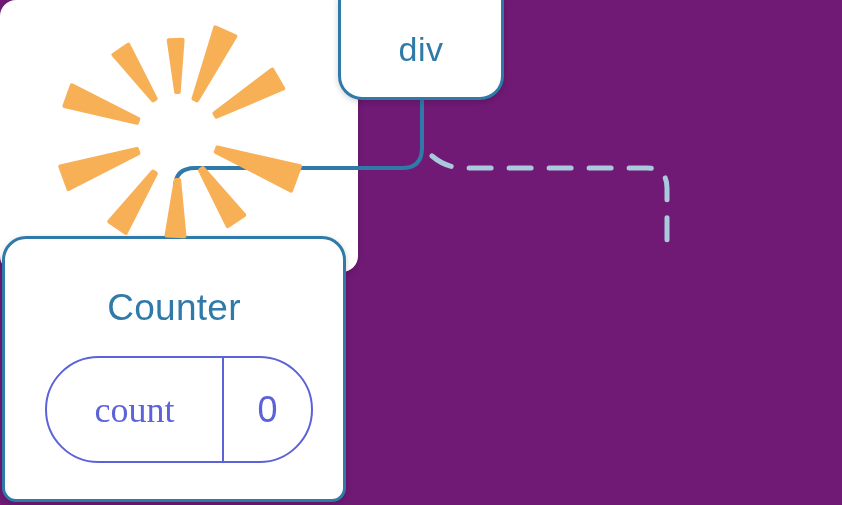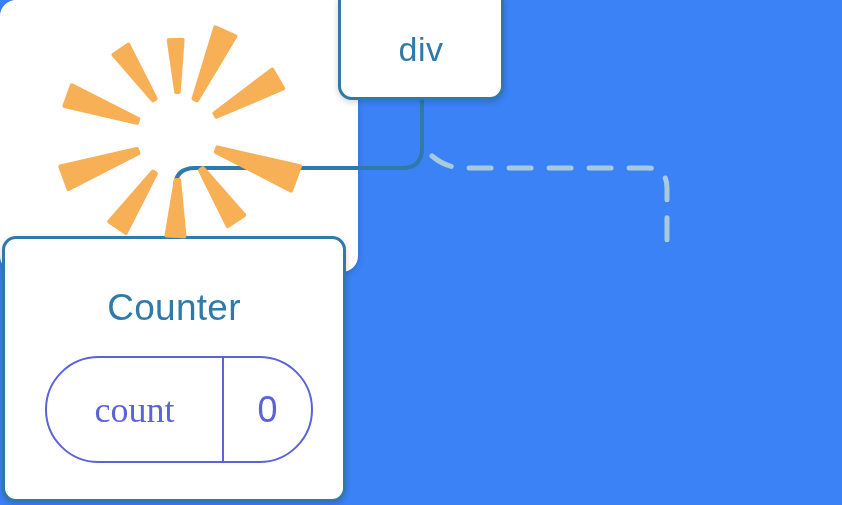--- a/index.html
+++ b/index.html
@@ -4,40 +4,40 @@
 <style>
   html, body {
     margin: 0;
     padding: 0;
     background: #4d6873;
   }
   #stage {
     position: relative;
     width: 842px;
     height: 505px;
-    background: #3b82f6;
+    background: #701a75;
     overflow: hidden;
     font-family: "Liberation Sans", sans-serif;
   }
 
   
   #connectors {
     position: absolute;
     left: 0; top: 0;
     width: 842px;
     height: 505px;
     pointer-events: none;
   }
 
   
   .node {
     position: absolute;
     background: #ffffff;
     border: 3px solid #2f7aa8;
-    border-radius: 14px;
+    border-radius: 24px;
     box-sizing: border-box;
     box-shadow: 0 2px 6px rgba(0,0,0,0.18);
   }
 
   
   #node-div {
     left: 338px;
     top: -3px;
     width: 166px;
     height: 103px;

